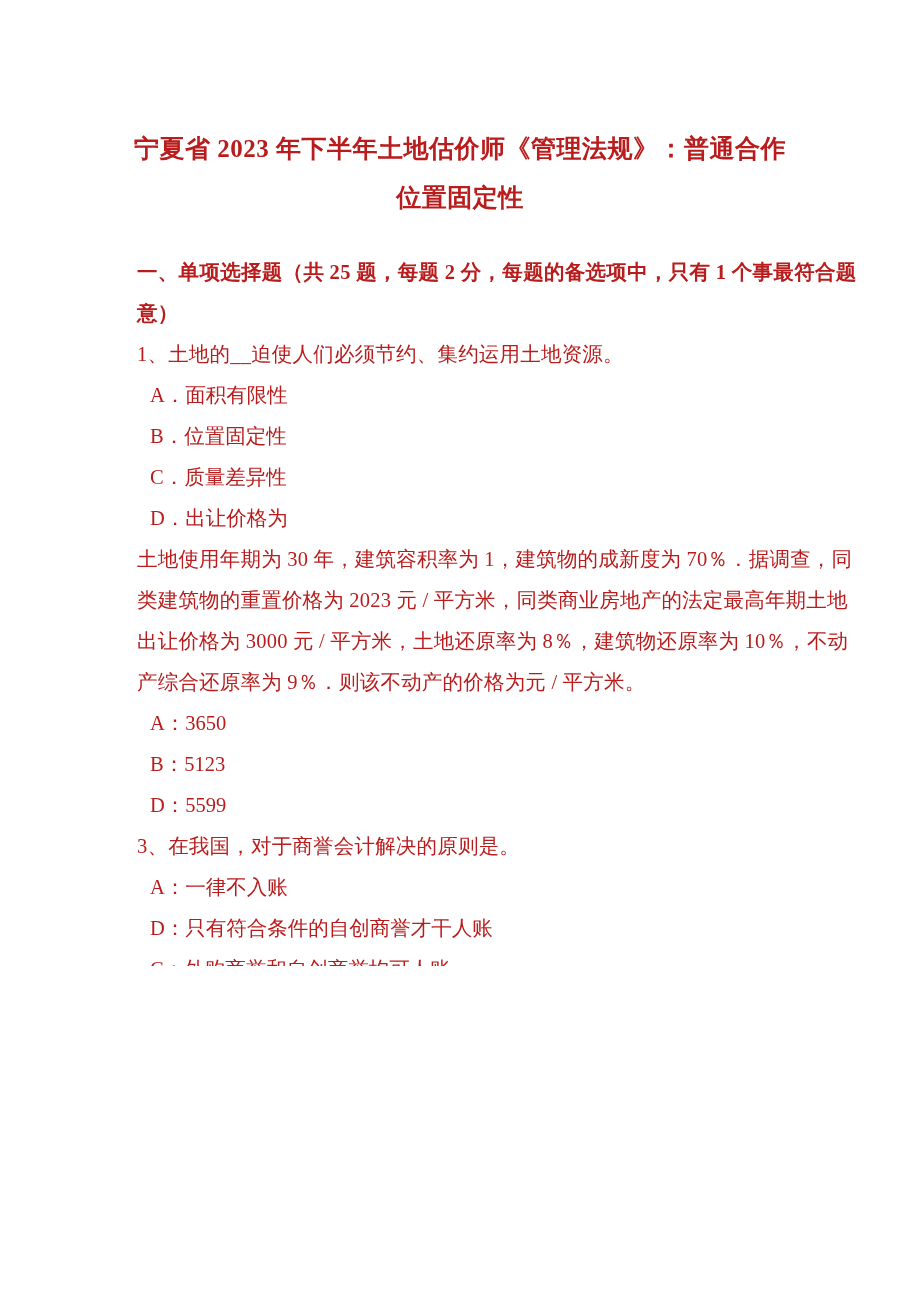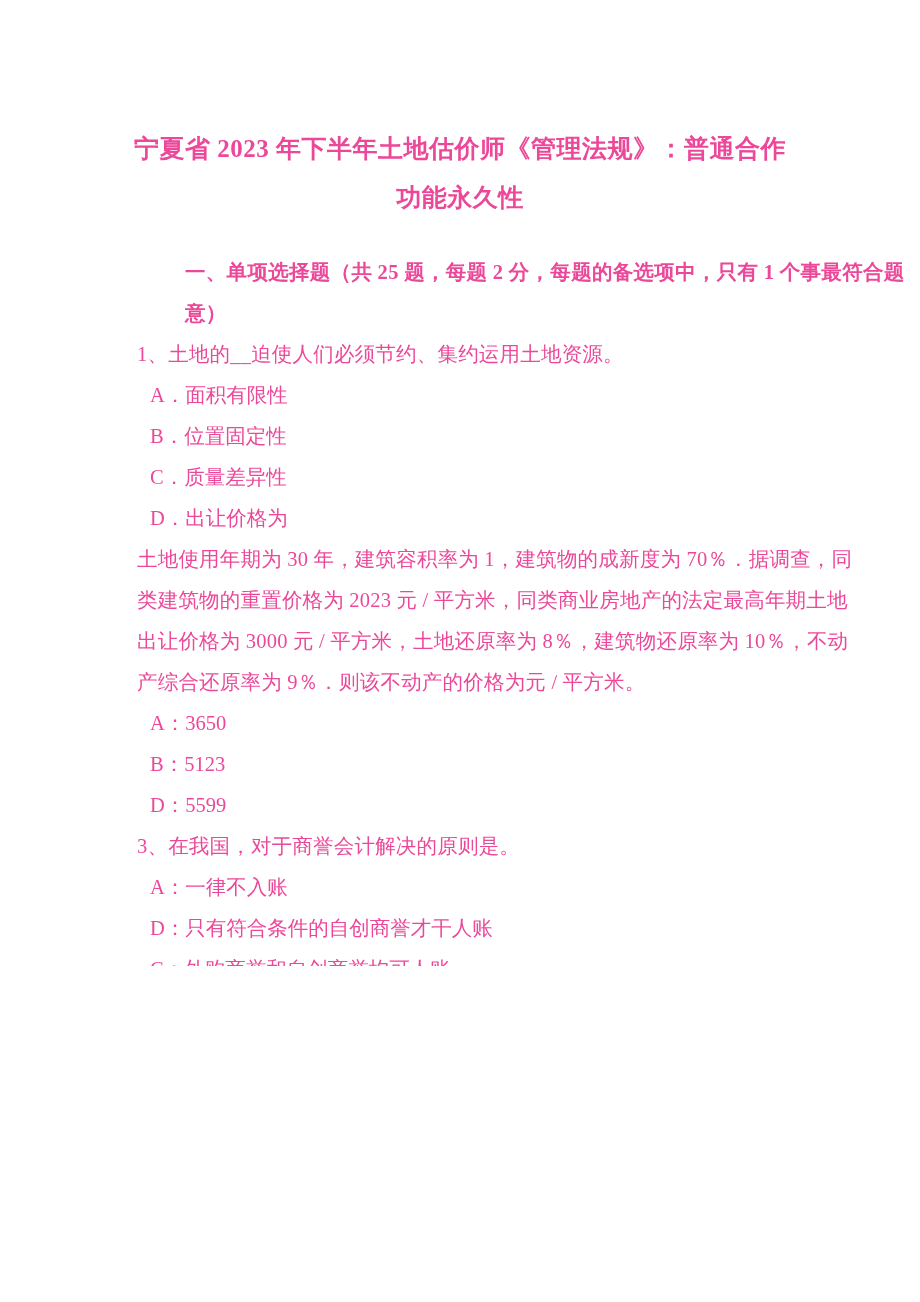--- a/index.html
+++ b/index.html
@@ -7,21 +7,21 @@
     padding: 0;
     background: #ffffff;
   }
   .page {
     position: relative;
     width: 920px;
     height: 966px;
     background: #ffffff;
     overflow: hidden;
     font-family: "Liberation Serif", "DejaVu Serif", serif;
-    color: #ec4899;
+    color: #b91c1c;
   }
   .doc-title {
     margin: 0;
     padding-top: 124px;
     text-align: center;
     font-weight: 700;
     font-size: 25px;
     line-height: 49px;
     letter-spacing: 0.5px;
   }
@@ -33,37 +33,36 @@
     width: 683px;
     font-size: 20.5px;
     line-height: 41px;
   }
   .line {
     white-space: nowrap;
   }
   .section-heading .line {
     font-weight: 700;
     letter-spacing: 0.3px;
-    margin-left: 48px;
   }
   .stem {
     letter-spacing: 0.2px;
   }
   .option {
     padding-left: 13px;
   }
 </style>
 </head>
 <body>
 
 <div class="page">
 
   <h1 class="doc-title">
     <span class="tline">宁夏省 2023 年下半年土地估价师《管理法规》：普通合作</span>
-    <span class="tline">功能永久性</span>
+    <span class="tline">位置固定性</span>
   </h1>
 
   <div class="content">
 
     <div class="section-heading">
       <div class="line">一、单项选择题（共 25 题，每题 2 分，每题的备选项中，只有 1 个事最符合题</div>
       <div class="line">意）</div>
     </div>
 
     <div class="question">

